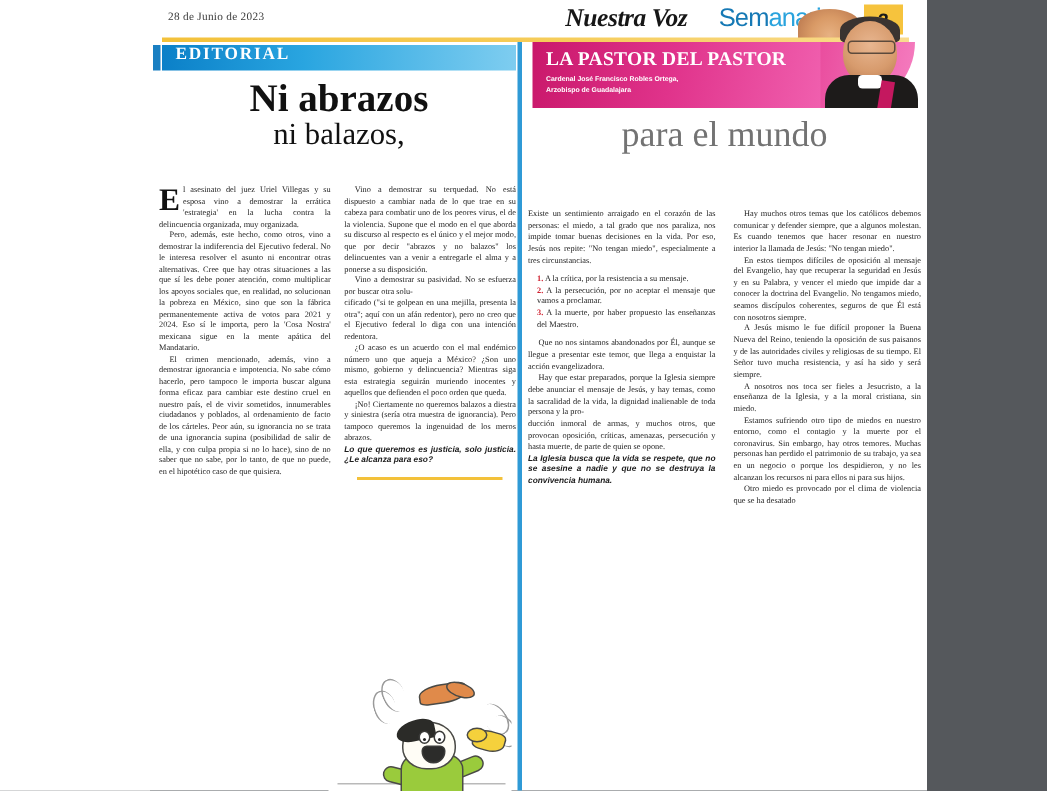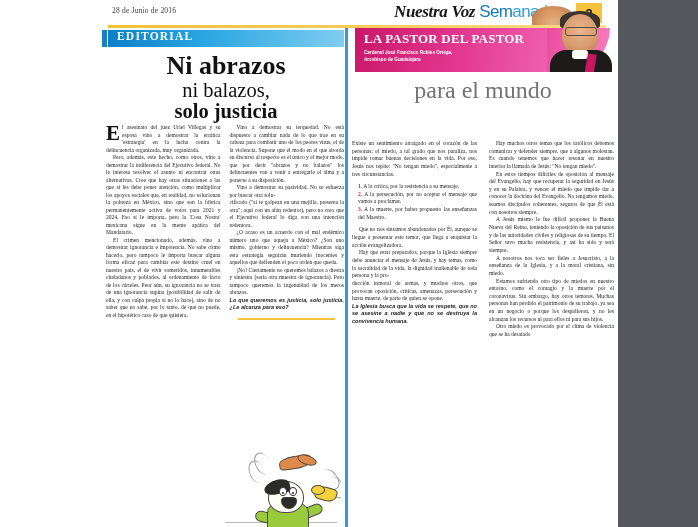--- a/index.html
+++ b/index.html
@@ -21,21 +21,21 @@
   .masthead{
     position:absolute;left:100px;top:0;width:518px;height:26px;
   }
   .issue-date{
     position:absolute;left:12px;top:6px;
     font-family:"Liberation Serif", serif;
     font-size:7.5px;color:#3b3b3b;letter-spacing:.2px;
   }
   .brand{
     position:absolute;right:62px;top:2px;
-    display:flex;align-items:baseline;gap:4px;
+    display:flex;align-items:baseline;gap:21px;
   }
   .brand-nuestra{
     font-family:"Liberation Serif", serif;
     font-style:italic;font-weight:bold;
     font-size:17px;color:#161616;letter-spacing:-.3px;
   }
   .brand-semanario{
     font-family:"Liberation Sans", sans-serif;
     font-size:17px;color:#29a3dd;letter-spacing:-.6px;
   }
@@ -253,42 +253,41 @@
   .spacer-sm{height:5px;}
 </style>
 </head>
 <body>
 
 <div class="page">
 
   <div class="left-gutter"></div>
 
   <div class="masthead">
-    <div class="issue-date">28 de Junio de 2016</div>
+    <div class="issue-date">28 de Junio de 2023</div>
     <div class="brand">
       <span class="brand-nuestra">Nuestra Voz</span>
       <span class="brand-semanario"><span class="hl">Sem</span>anario</span>
     </div>
     <div class="head-photo"></div>
     <div class="page-badge">3</div>
   </div>
   <div class="masthead-rule"></div>
 
   <div class="vert-divider"></div>
 
   <div class="editorial">
     <div class="edit-blue-left"></div>
     <div class="editorial-bar">
       <span>EDITORIAL</span>
     </div>
 
     <div class="editorial-title">
       <span class="l1">Ni abrazos</span>
       <span class="l2">ni balazos,</span>
-      <span class="l3">solo justicia</span>
     </div>
 
     <div class="ed-cols">
       <p class="first"><span class="dropcap">E</span><span>l asesinato del juez Uriel Villegas y su esposa vino a demostrar la errática 'estrategia' en la lucha contra la delincuencia organizada, muy organizada.</span></p>
       <p>Pero, además, este hecho, como otros, vino a demostrar la indiferencia del Ejecutivo federal. No le interesa resolver el asunto ni encontrar otras alternativas. Cree que hay otras situaciones a las que sí les debe poner atención, como multiplicar los apoyos sociales que, en realidad, no solucionan la pobreza en México, sino que son la fábrica permanentemente activa de votos para 2021 y 2024. Eso sí le importa, pero la 'Cosa Nostra' mexicana sigue en la mente apática del Mandatario.</p>
       <p>El crimen mencionado, además, vino a demostrar ignorancia e impotencia. No sabe cómo hacerlo, pero tampoco le importa buscar alguna forma eficaz para cambiar este destino cruel en nuestro país, el de vivir sometidos, innumerables ciudadanos y poblados, al ordenamiento de facto de los cárteles. Peor aún, su ignorancia no se trata de una ignorancia supina (posibilidad de salir de ella, y con culpa propia si no lo hace), sino de no saber que no sabe, por lo tanto, de que no puede, en el hipotético caso de que quisiera.</p>
       <p>Vino a demostrar su terquedad. No está dispuesto a cambiar nada de lo que trae en su cabeza para combatir uno de los peores virus, el de la violencia. Supone que el modo en el que aborda su discurso al respecto es el único y el mejor modo, que por decir "abrazos y no balazos" los delincuentes van a venir a entregarle el alma y a ponerse a su disposición.</p>
       <p>Vino a demostrar su pasividad. No se esfuerza por buscar otra solu-</p>
       <p class="first">cificado ("si te golpean en una mejilla, presenta la otra"; aquí con un afán redentor), pero no creo que el Ejecutivo federal lo diga con una intención redentora.</p>
       <p>¿O acaso es un acuerdo con el mal endémico número uno que aqueja a México? ¿Son uno mismo, gobierno y delincuencia? Mientras siga esta estrategia seguirán muriendo inocentes y aquellos que defienden el poco orden que queda.</p>

